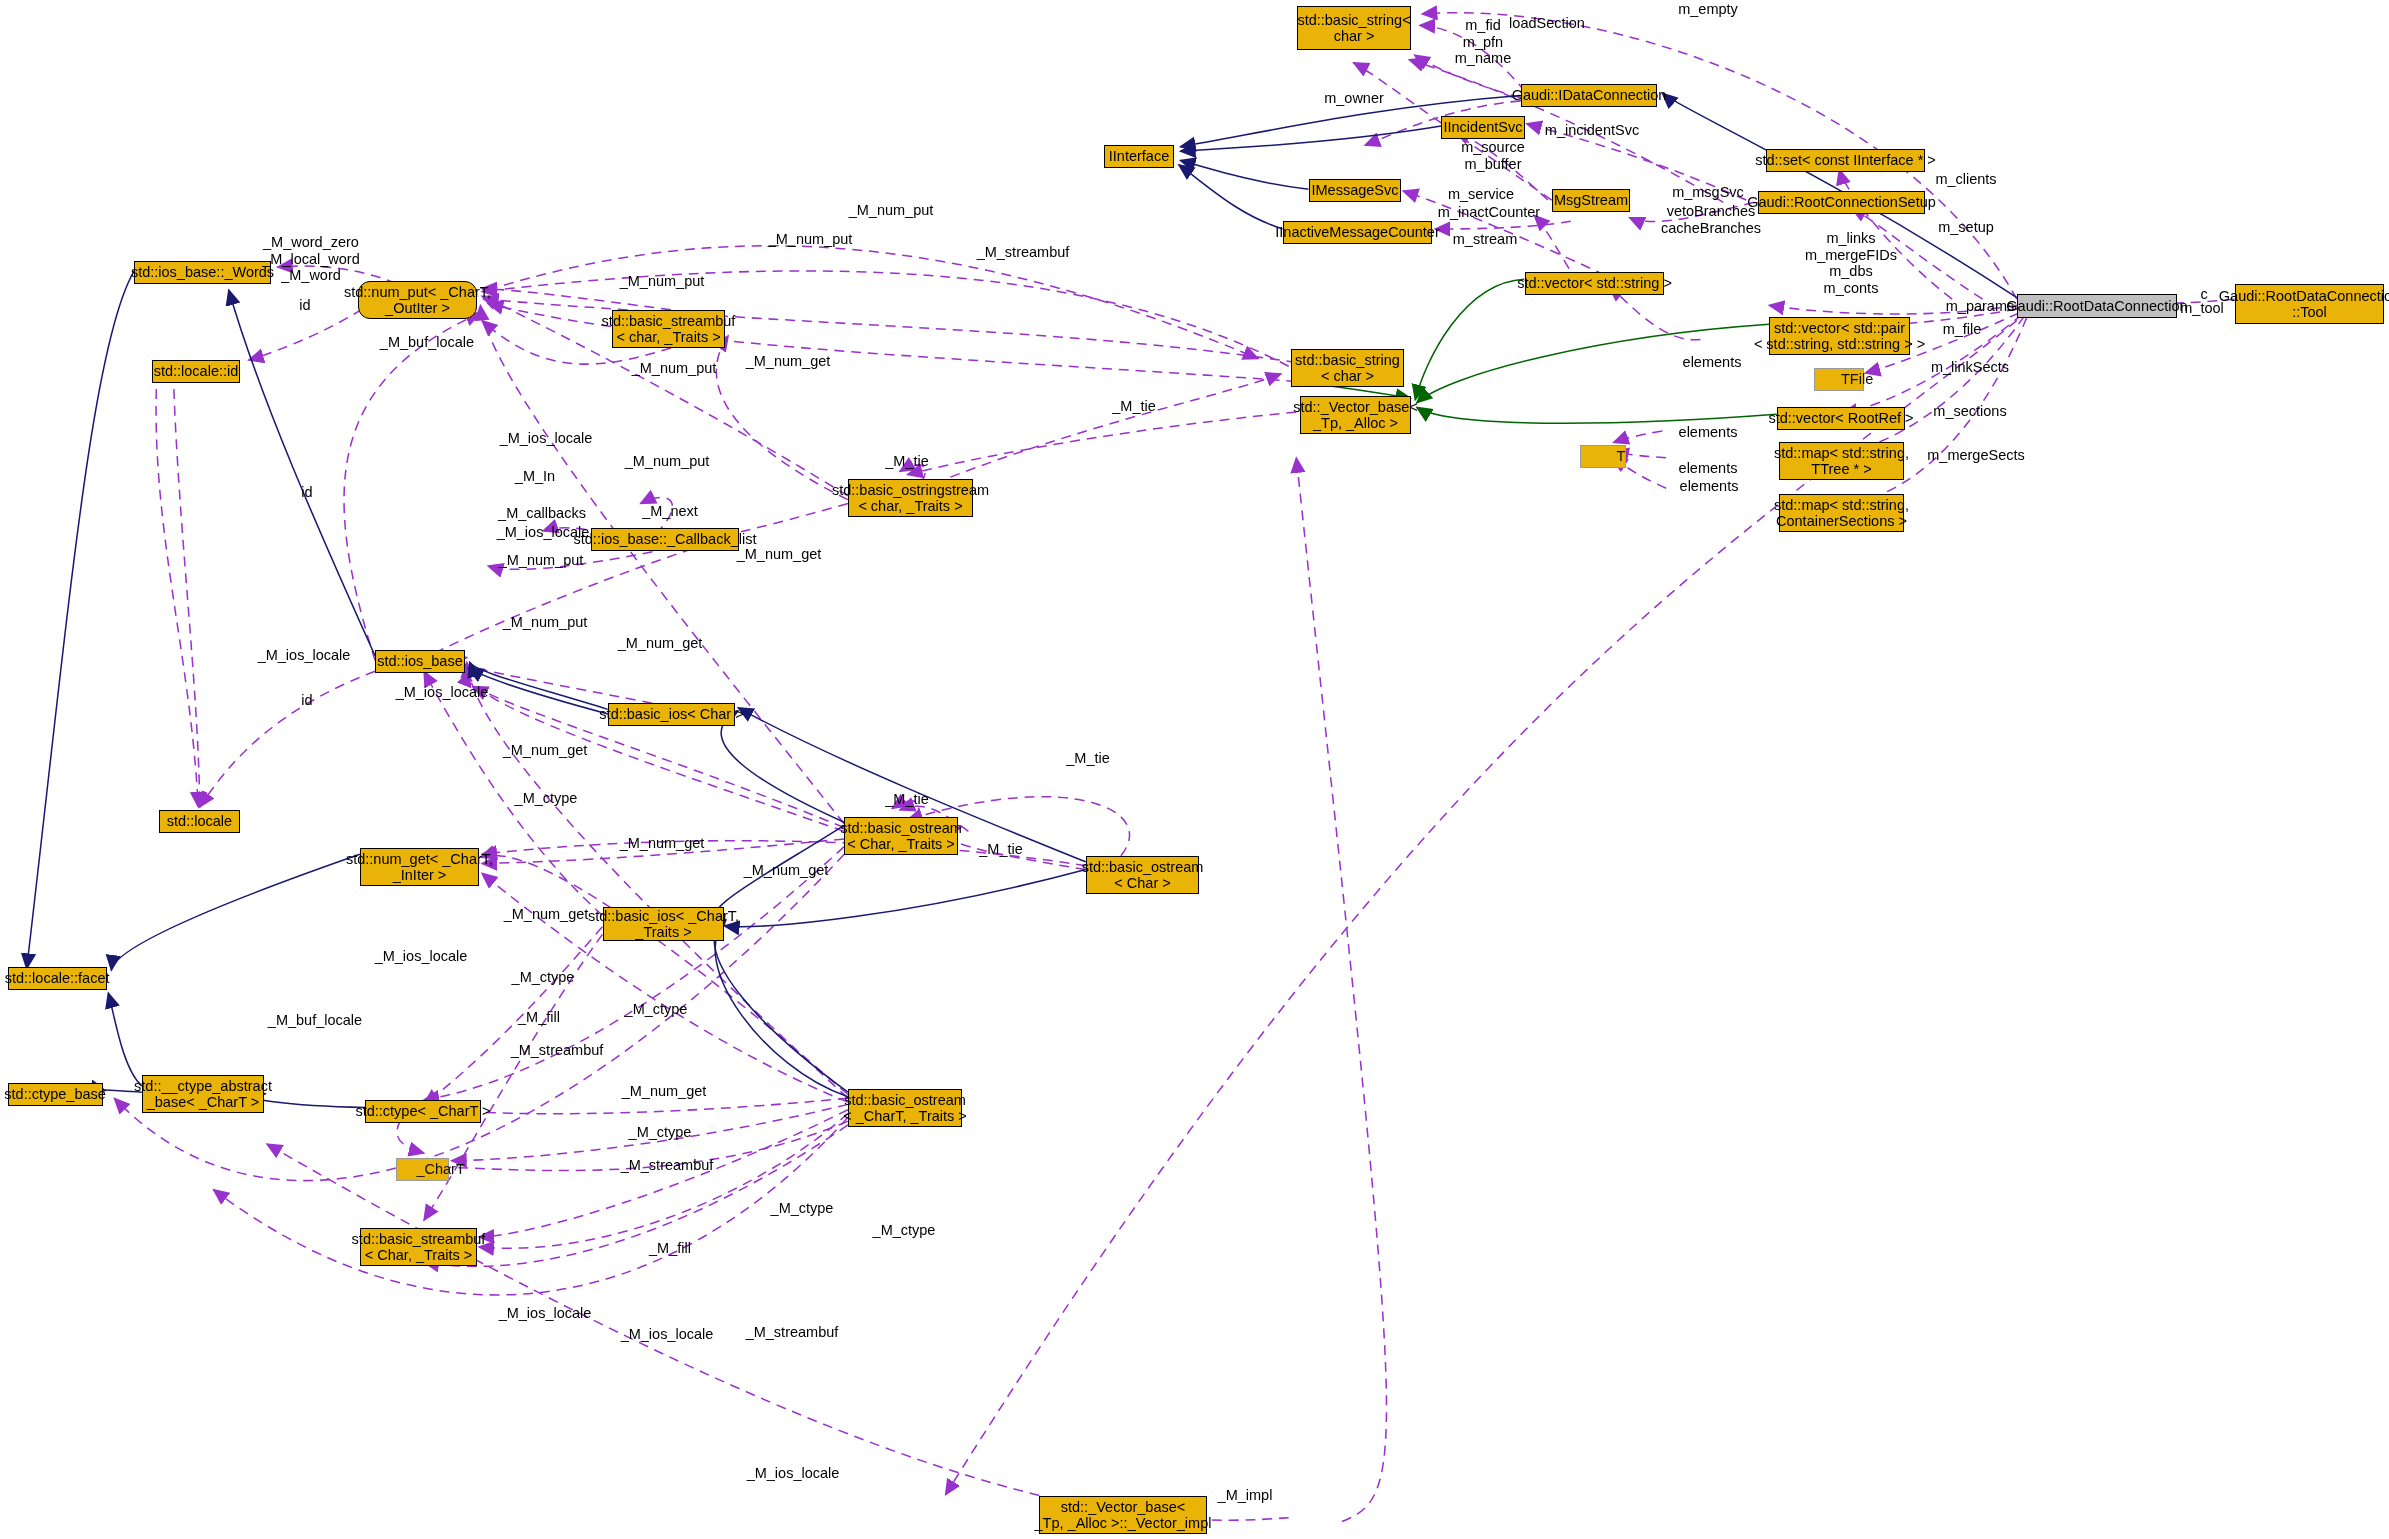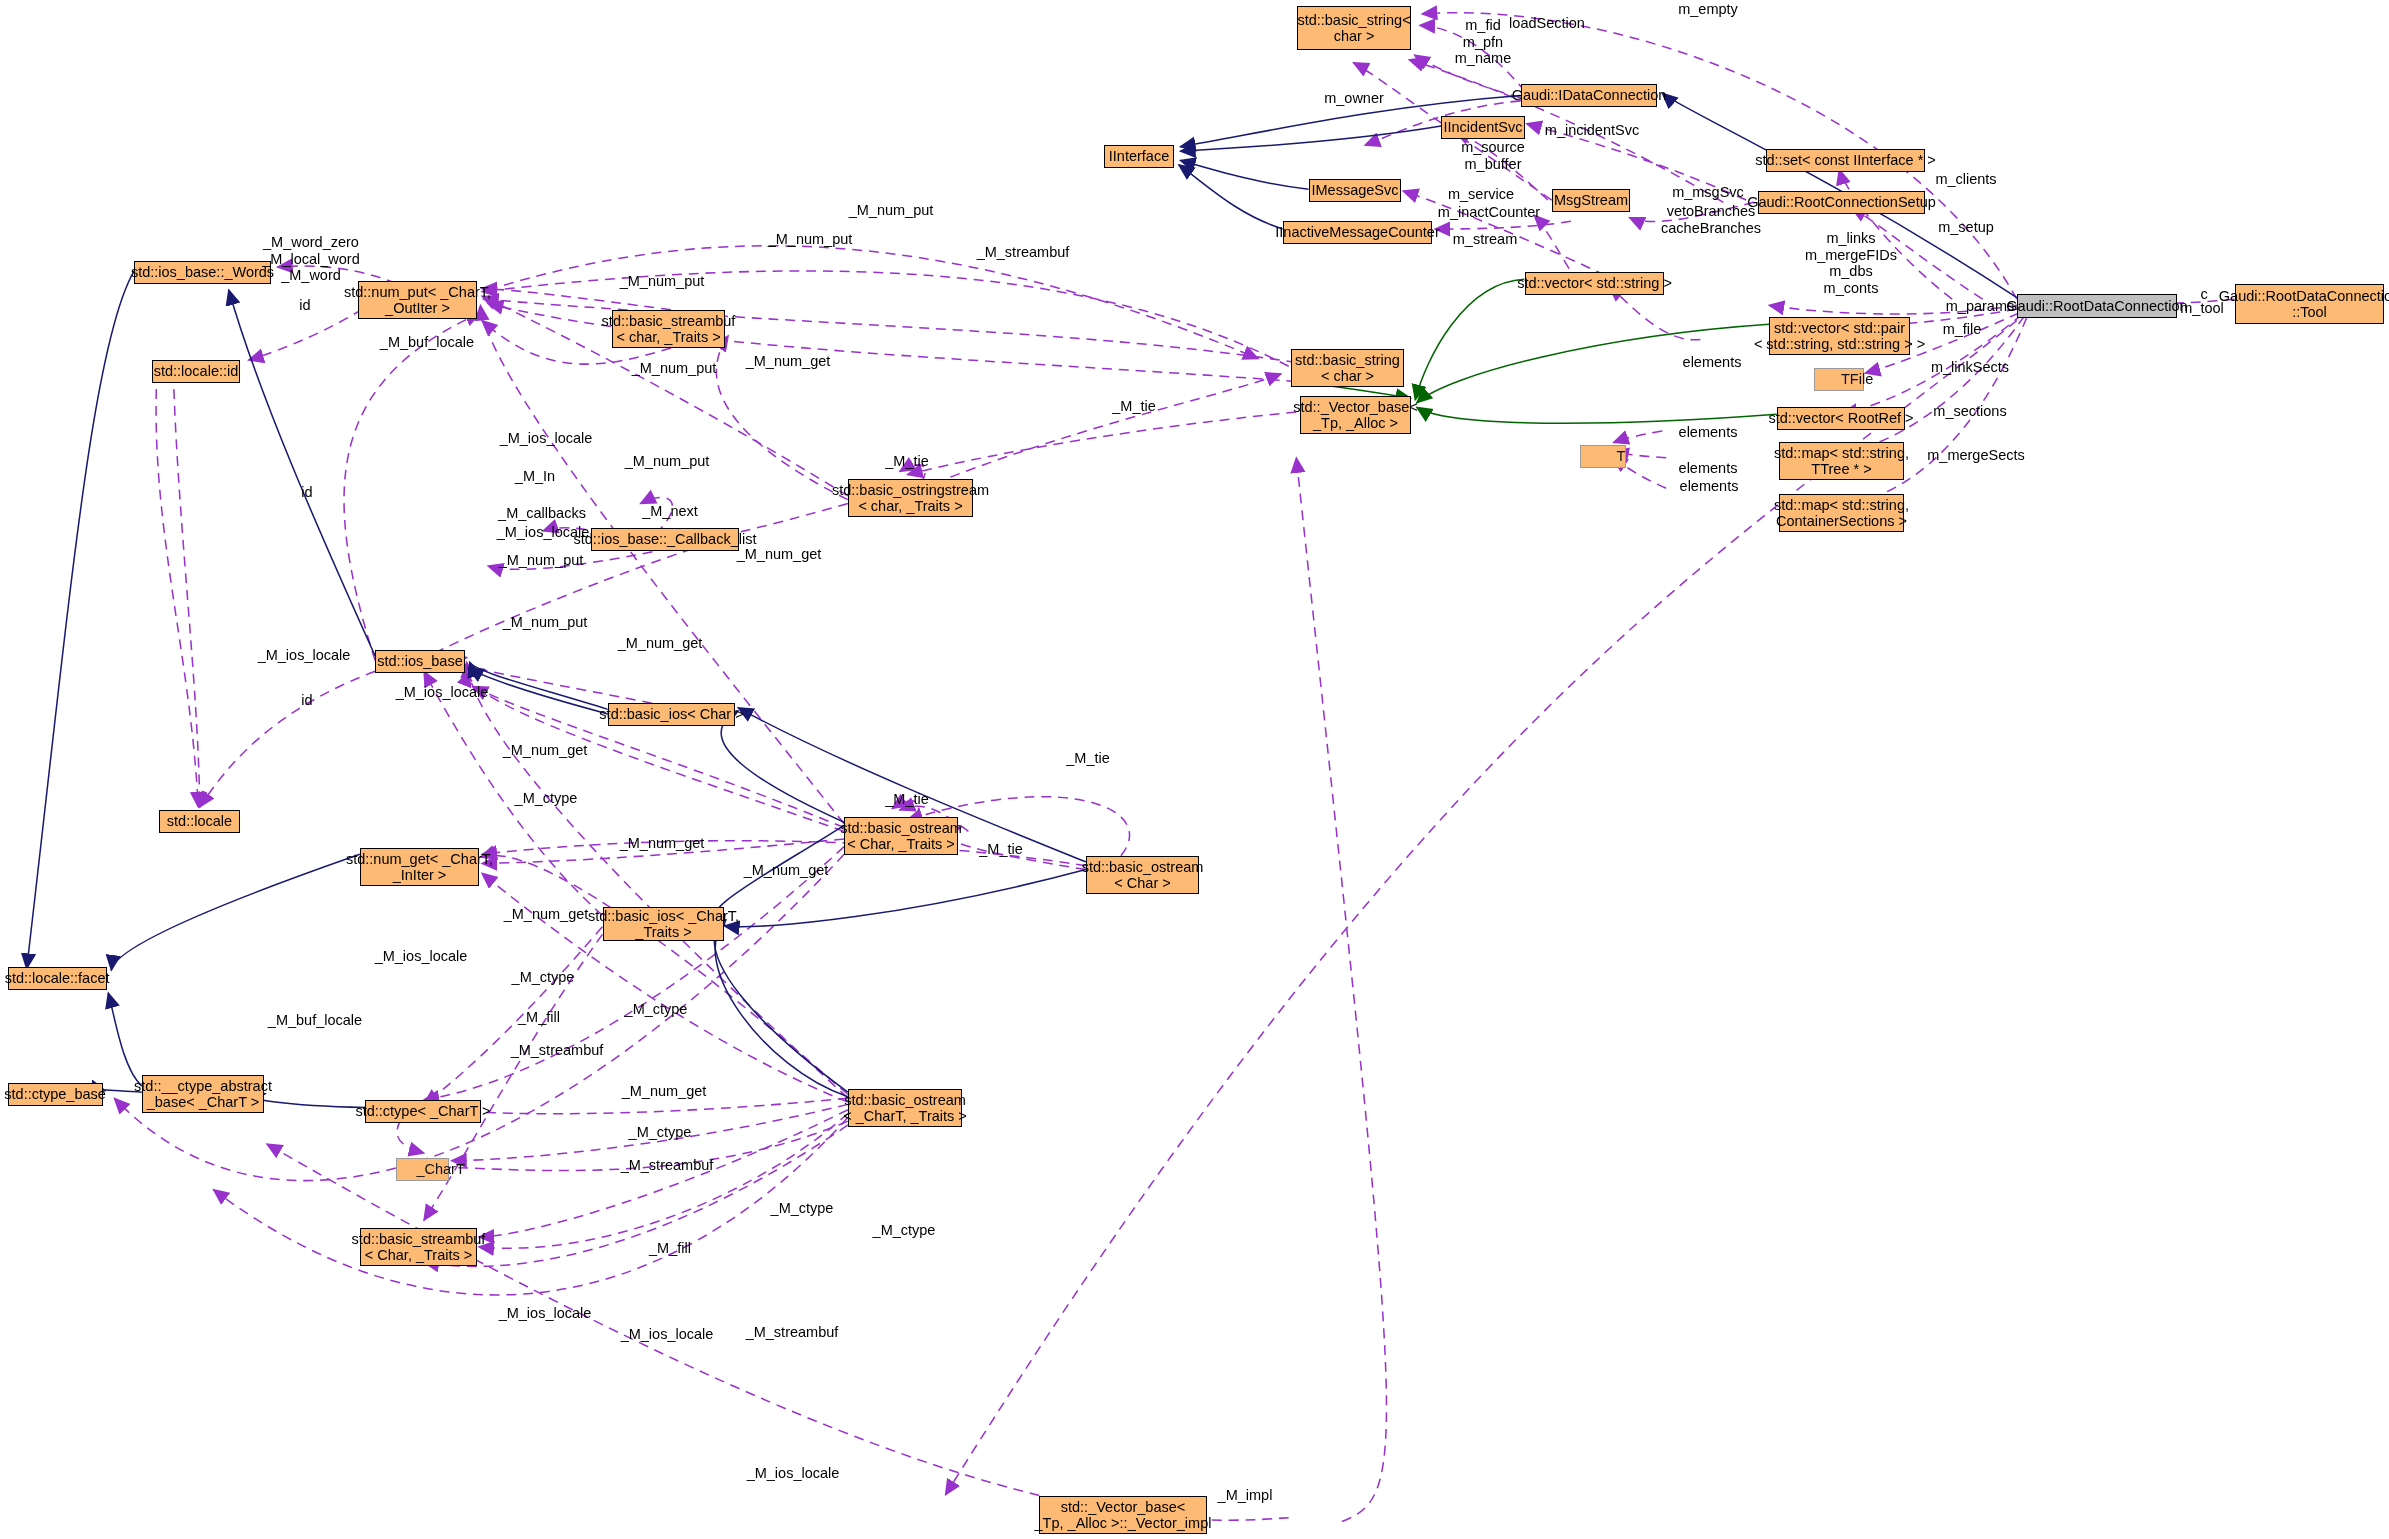--- a/index.html
+++ b/index.html
@@ -1,19 +1,19 @@
 <!DOCTYPE html>
 <html style="font-size:12.2px"><head>
 <meta charset="utf-8">
 <style>
   html,body{margin:0;padding:0;background:#ffffff;}
   #canvas{position:relative;width:2389px;height:1540px;background:#fff;
           font-family:"Liberation Sans","DejaVu Sans",sans-serif;overflow:hidden;}
   svg.edges{position:absolute;left:0;top:0;width:2389px;height:1540px;pointer-events:none;}
-  .node{position:absolute;box-sizing:border-box;border:1.2px solid #000;background:#fdba74;
+  .node{position:absolute;box-sizing:border-box;border:1.2px solid #000;background:#eab308;
         display:flex;align-items:center;justify-content:center;text-align:center;
         font-size:14.5px;line-height:1.12;color:#000;padding:1.5px 3.8px;white-space:pre;}
   .node.dim{border-color:#9a9a9a;color:#111;padding-left:40px;}
   .node.root{background:#c0c0c0;border-color:#000;font-weight:normal;}
   .elbl{position:absolute;font-size:14.5px;color:#000;white-space:pre;line-height:1.15;
         text-align:center;transform:translate(-50%,-50%);}
 </style>
 </head>
 <body>
 
@@ -161,21 +161,21 @@
   <div class="node" style="left:1779px;top:442px;width:125px;height:38px;">std::map&lt; std::string,
 TTree * &gt;</div>
   <div class="node" style="left:1779px;top:494px;width:125px;height:38px;">std::map&lt; std::string,
 ContainerSections &gt;</div>
   <div class="node dim" style="left:1580px;top:445px;width:38px;height:23px;">T</div>
   <div class="node" style="left:1291px;top:349px;width:113px;height:38px;">std::basic_string
 &lt; char &gt;</div>
   <div class="node" style="left:1300px;top:396px;width:111px;height:38px;">std::_Vector_base&lt;
 _Tp, _Alloc &gt;</div>
   <div class="node" style="left:134px;top:261px;width:137px;height:23px;">std::ios_base::_Words</div>
-  <div class="node" style="left:358px;top:281px;width:119px;height:38px;">std::num_put&lt; _CharT,
+  <div class="node" style="left:358px;top:281px;width:119px;height:38px;border-radius:12px;">std::num_put&lt; _CharT,
 _OutIter &gt;</div>
   <div class="node" style="left:152px;top:360px;width:88px;height:23px;">std::locale::id</div>
   <div class="node" style="left:612px;top:310px;width:113px;height:38px;">std::basic_streambuf
 &lt; char, _Traits &gt;</div>
   <div class="node" style="left:848px;top:479px;width:125px;height:38px;">std::basic_ostringstream
 &lt; char, _Traits &gt;</div>
   <div class="node" style="left:591px;top:528px;width:148px;height:23px;">std::ios_base::_Callback_list</div>
   <div class="node" style="left:375px;top:650px;width:90px;height:23px;">std::ios_base</div>
   <div class="node" style="left:608px;top:703px;width:127px;height:23px;">std::basic_ios&lt; Char &gt;</div>
   <div class="node" style="left:159px;top:810px;width:81px;height:23px;">std::locale</div>

